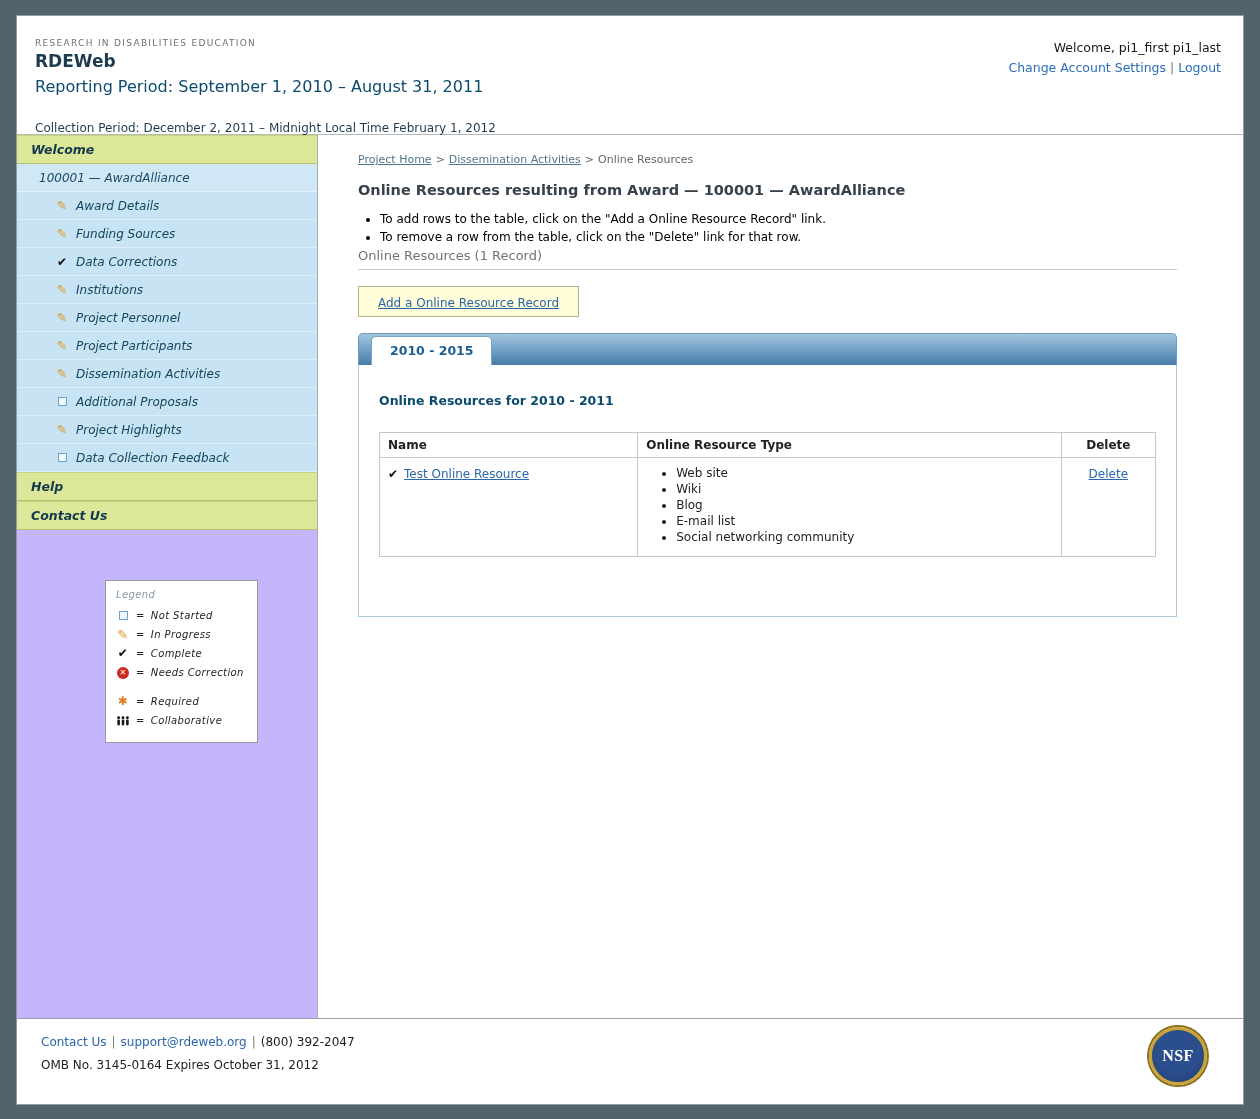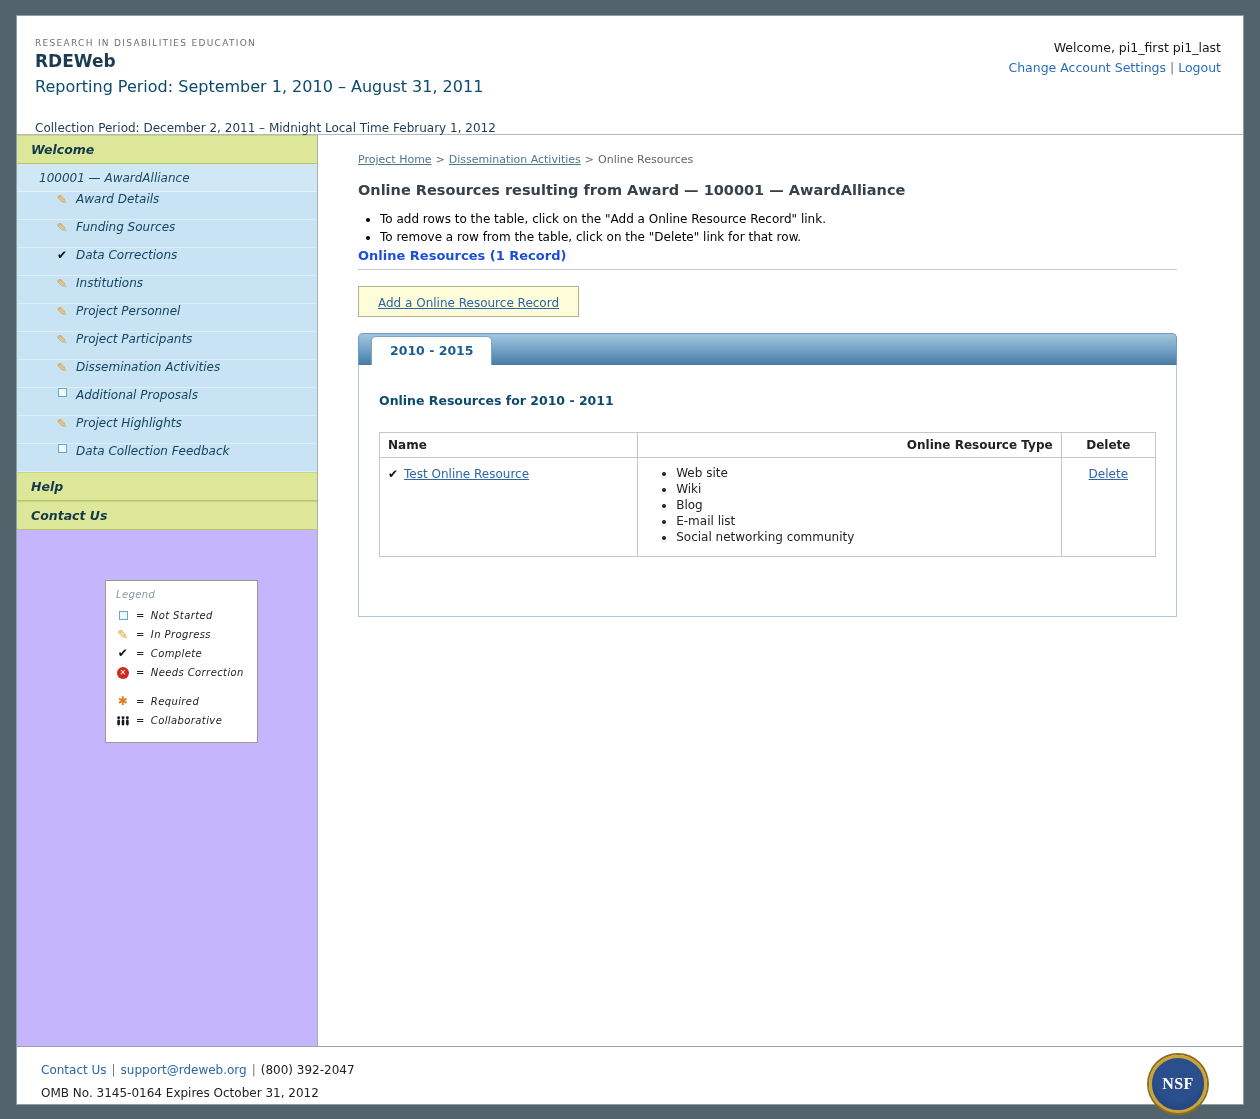--- a/index.html
+++ b/index.html
@@ -22,21 +22,21 @@
   .body { display:flex; flex:1; border-top:1px solid #b2babd; min-height:0; }
   .sidebar { width:301px; flex:none; background:#c4b5fd; border-right:1px solid #a7aeb1;font-style:italic; }
   .main { flex:1; padding:10px 20px 0 40px; background:#fff; }
 
   
   .nav-header { background:#dce79a; border-top:1px solid #c9d47f; border-bottom:1px solid #b9c468;
                 padding:6px 0 6px 14px; font-weight:bold; font-size:12.5px; color:#14384c; cursor:pointer; }
   .nav-award { background:#d0e8f6; padding:7px 0 6px 22px; font-size:12px; color:#1c4964;
                border-bottom:1px solid #e4f2fa; cursor:pointer; }
   .nav-item { background:#c7e3f4; height:28px; padding-left:38px; font-size:12px; color:#14455f;
-              border-bottom:1px solid #dceff9; display:flex; align-items:flex-start; gap:7px; cursor:pointer; }
+              border-bottom:1px solid #dceff9; display:flex; align-items:center; gap:7px; cursor:pointer; }
   .icon-cell { width:14px; text-align:center; flex:none; display:inline-flex; justify-content:center; align-items:center; }
   .glyph-pencil::before { content:"✎"; color:#e09c2e; font-size:13px; font-weight:bold; }
   .glyph-check::before { content:"✔"; color:#111; font-size:12px; }
   .glyph-box { width:9px; height:9px; border:1px solid #6aa4c8; background:#f2f9fd; display:inline-block; }
   .glyph-err { width:12px; height:12px; border-radius:50%; background:#cc2a1e; color:#fff; font-size:8px;
                line-height:12px; text-align:center; display:inline-block; }
   .glyph-err::before { content:"✕"; }
   .glyph-star::before { content:"✱"; color:#e07b1f; font-size:12px; }
 
   
@@ -47,52 +47,52 @@
   .legend-row .eq { color:#222; }
   .legend-gap { margin-top:10px; }
 
   
   .breadcrumb { font-size:11px; color:#666; margin-top:8px; }
   .breadcrumb a { color:#50768c; text-decoration:underline; cursor:pointer; }
   .crumb-sep { padding:0 4px; color:#666; }
   .page-title { margin-top:16px; font-size:14.5px; font-weight:bold; color:#37414b; }
   .instructions { margin:14px 0 0 0; padding-left:22px; font-size:12px; color:#000; }
   .instructions li { margin-bottom:4px; }
-  .section-head { width:819px; font-size:13px; font-weight:bold; color:#1d4ed8;
+  .section-head { width:819px; font-size:13px; font-weight:normal; color:#737373;
                   padding-bottom:6px; border-bottom:1px solid #c9c9c9; }
   .add-box { display:inline-block; margin-top:16px; background:#fffcd9; border:1px solid #b3b38c; padding:5px 19px; }
   .add-box a { font-size:12px; color:#2a66a8; text-decoration:underline; cursor:pointer; }
 
   .tab-module { margin-top:16px; width:819px; }
   .tab-bar { position:relative; height:32px; border-radius:5px 5px 0 0;
              background:linear-gradient(to bottom,#a3c6de 0%, #6e9ec4 55%, #477aa6 100%);
              border:1px solid #6d9cc0; border-bottom:none; }
   .tab { position:absolute; left:12px; bottom:0; background:#fff; border:1px solid #7aa7c7; border-bottom:none;
          border-radius:5px 5px 0 0; padding:6px 18px 7px; font-size:12.5px; font-weight:bold; color:#1d5e92; cursor:pointer; }
   .panel { border:1px solid #adcbe0; border-top:none; background:#fff; height:252px; padding:28px 20px 20px; }
   .panel-title { font-size:12.5px; font-weight:bold; color:#0c4a6e; }
 
   .res-table { margin-top:24px; border-collapse:collapse; }
   .res-table th, .res-table td { border:1px solid #c6c6c6; font-size:12px; }
   .res-table th { padding:5px 8px; color:#222; font-weight:bold; }
   .th-name { width:273px; text-align:left; }
-  .th-type { width:448px; text-align:right; }
+  .th-type { width:448px; text-align:left; }
   .th-del  { width:97px;  text-align:center; }
   .res-table td { vertical-align:top; }
   .td-name { padding:9px 8px; }
   .td-name a { color:#2a66a8; text-decoration:underline; cursor:pointer; }
   .row-check { margin-right:6px; }
   .td-type { padding:4px 8px 10px; }
   .td-type ul { margin:4px 0 0; padding-left:30px; }
   .td-type li { margin-bottom:2px; }
   .td-del { text-align:center; padding:9px 8px; }
   .td-del a { color:#2a66a8; text-decoration:underline; cursor:pointer; }
 
   
-  .footer { flex:none; position:relative; height:58px; border-top:1px solid #9aa2a6; padding:16px 24px 0; font-size:12px; }
+  .footer { flex:none; position:relative; height:86px; border-top:1px solid #9aa2a6; padding:16px 24px 0; font-size:12px; }
   .footer-line1 a { color:#2a66a8; text-decoration:none; cursor:pointer; }
   .footer-sep { color:#777; padding:0 5px; }
   .footer-line2 { margin-top:9px; color:#222; }
   .nsf-logo { position:absolute; right:36px; top:8px; width:58px; height:58px; border-radius:50%;
               background:radial-gradient(circle at 50% 42%, #2b4e8c 0 55%, #1c3a6e 100%);
               border:3px solid #c9a437; box-shadow:0 0 0 2px #8a6d1f; color:#fff;
               display:flex; align-items:center; justify-content:center;
               font-family:"Liberation Serif", serif; font-weight:bold; font-size:16px; letter-spacing:0.5px; }
 </style>
 </head>

